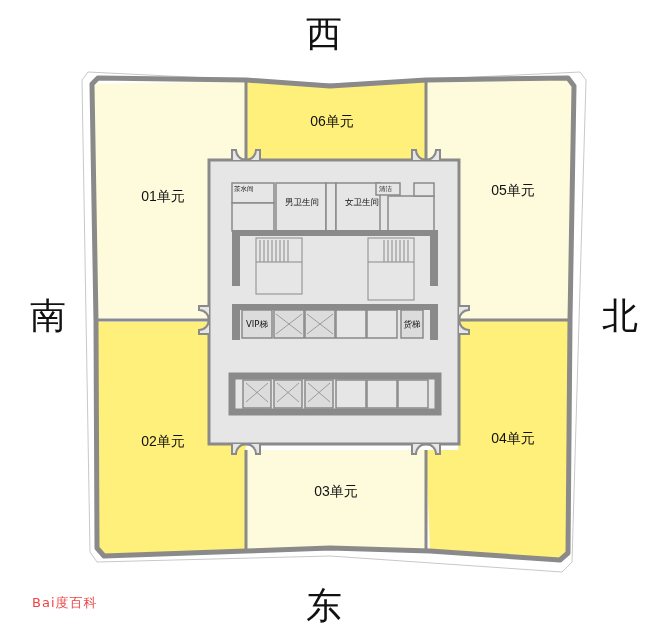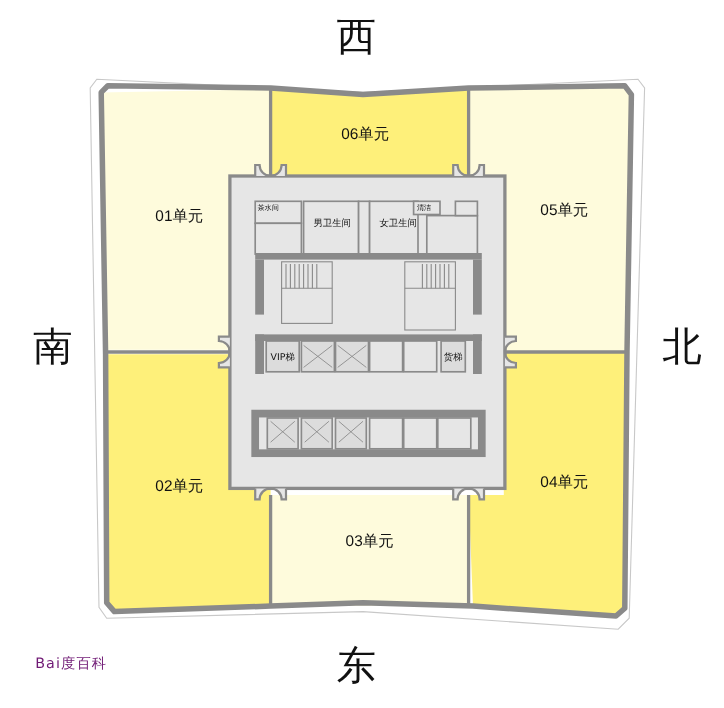--- a/index.html
+++ b/index.html
@@ -6,21 +6,21 @@
   body{width:658px;height:644px;position:relative;overflow:hidden;font-family:"DejaVu Sans","Liberation Sans",sans-serif;}
   .compass{position:absolute;font-family:"DejaVu Serif","Liberation Serif",serif;font-size:36px;color:#111;line-height:1;}
   #cw{left:306px;top:16px;}
   #ce{left:306px;top:588px;}
   #cs{left:30px;top:298px;}
   #cn{left:602px;top:298px;}
   svg{position:absolute;left:0;top:0;}
   .ulabel{font-family:"Liberation Sans","DejaVu Sans",sans-serif;font-size:14px;fill:#111;}
   .small{font-family:"DejaVu Sans",sans-serif;font-size:6.5px;fill:#111;}
   .mid{font-family:"DejaVu Sans",sans-serif;font-size:8.5px;fill:#111;}
-  .wm{position:absolute;left:32px;top:594px;font-size:13px;color:#701a75;font-family:"DejaVu Sans",sans-serif;letter-spacing:1px;}
+  .wm{position:absolute;left:32px;top:594px;font-size:13px;color:#ef4444;font-family:"DejaVu Sans",sans-serif;letter-spacing:1px;}
 </style>
 </head>
 <body>
 
 <div class="compass" id="cw">西</div>
 <div class="compass" id="ce">东</div>
 <div class="compass" id="cs">南</div>
 <div class="compass" id="cn">北</div>
 
 <svg width="658" height="644" viewBox="0 0 658 644">

